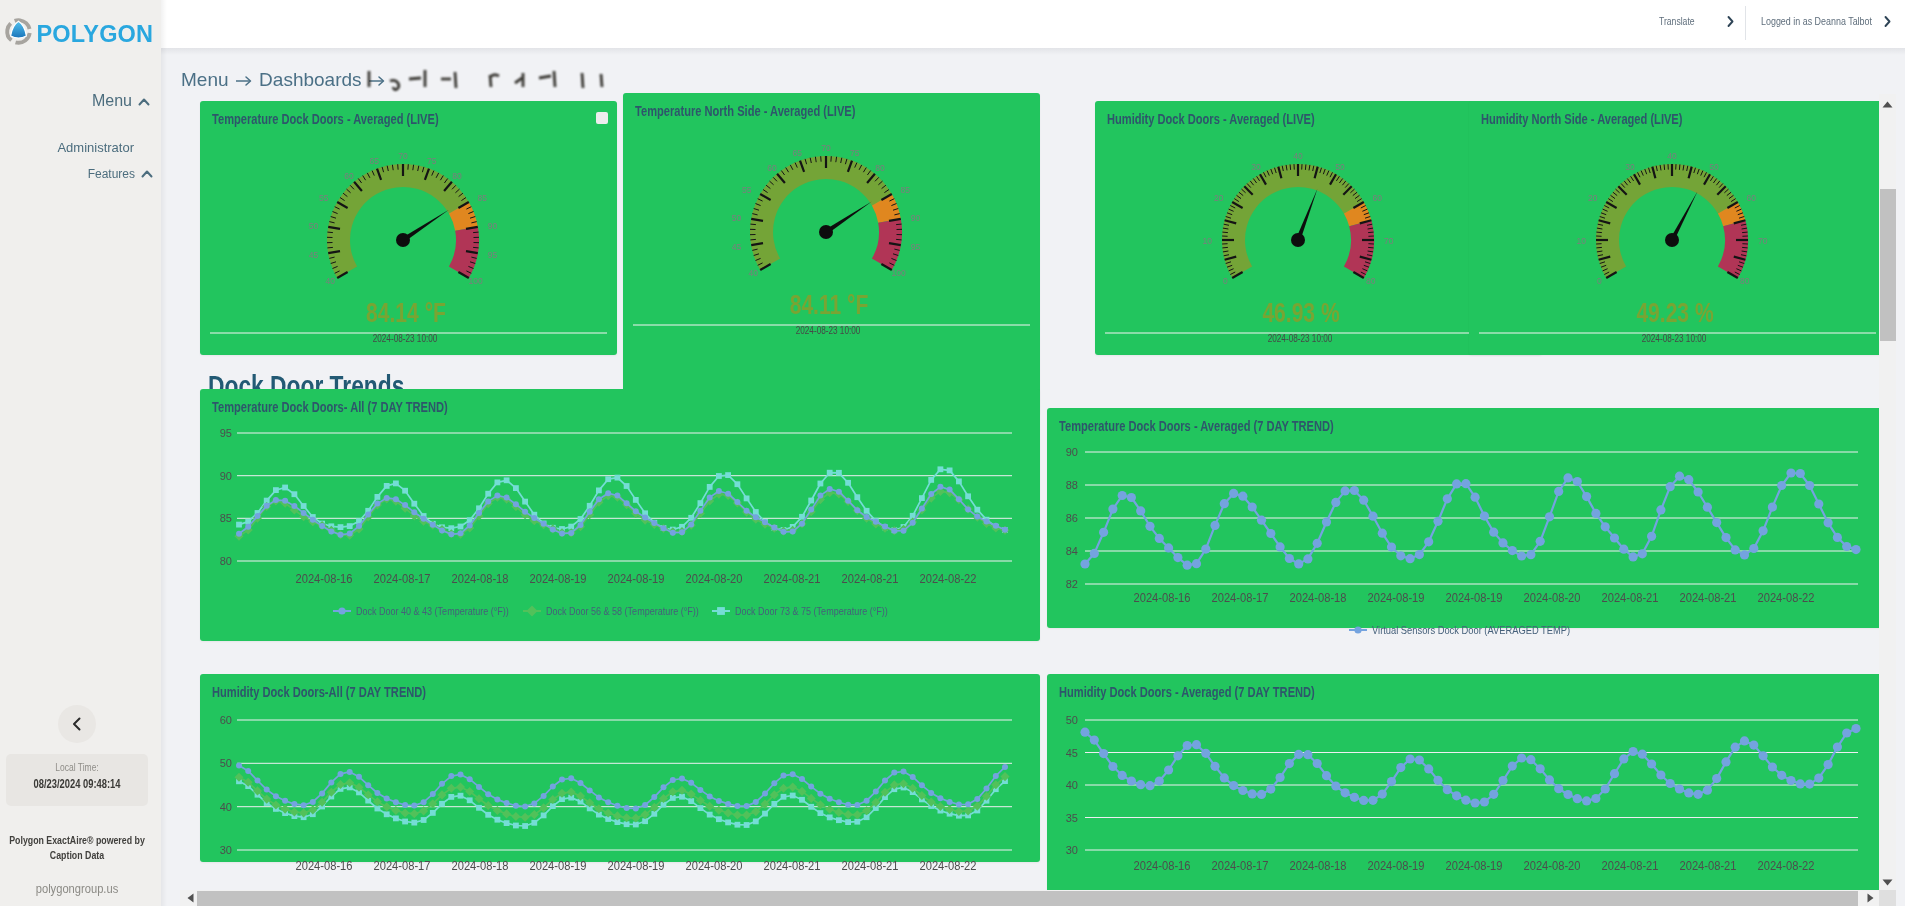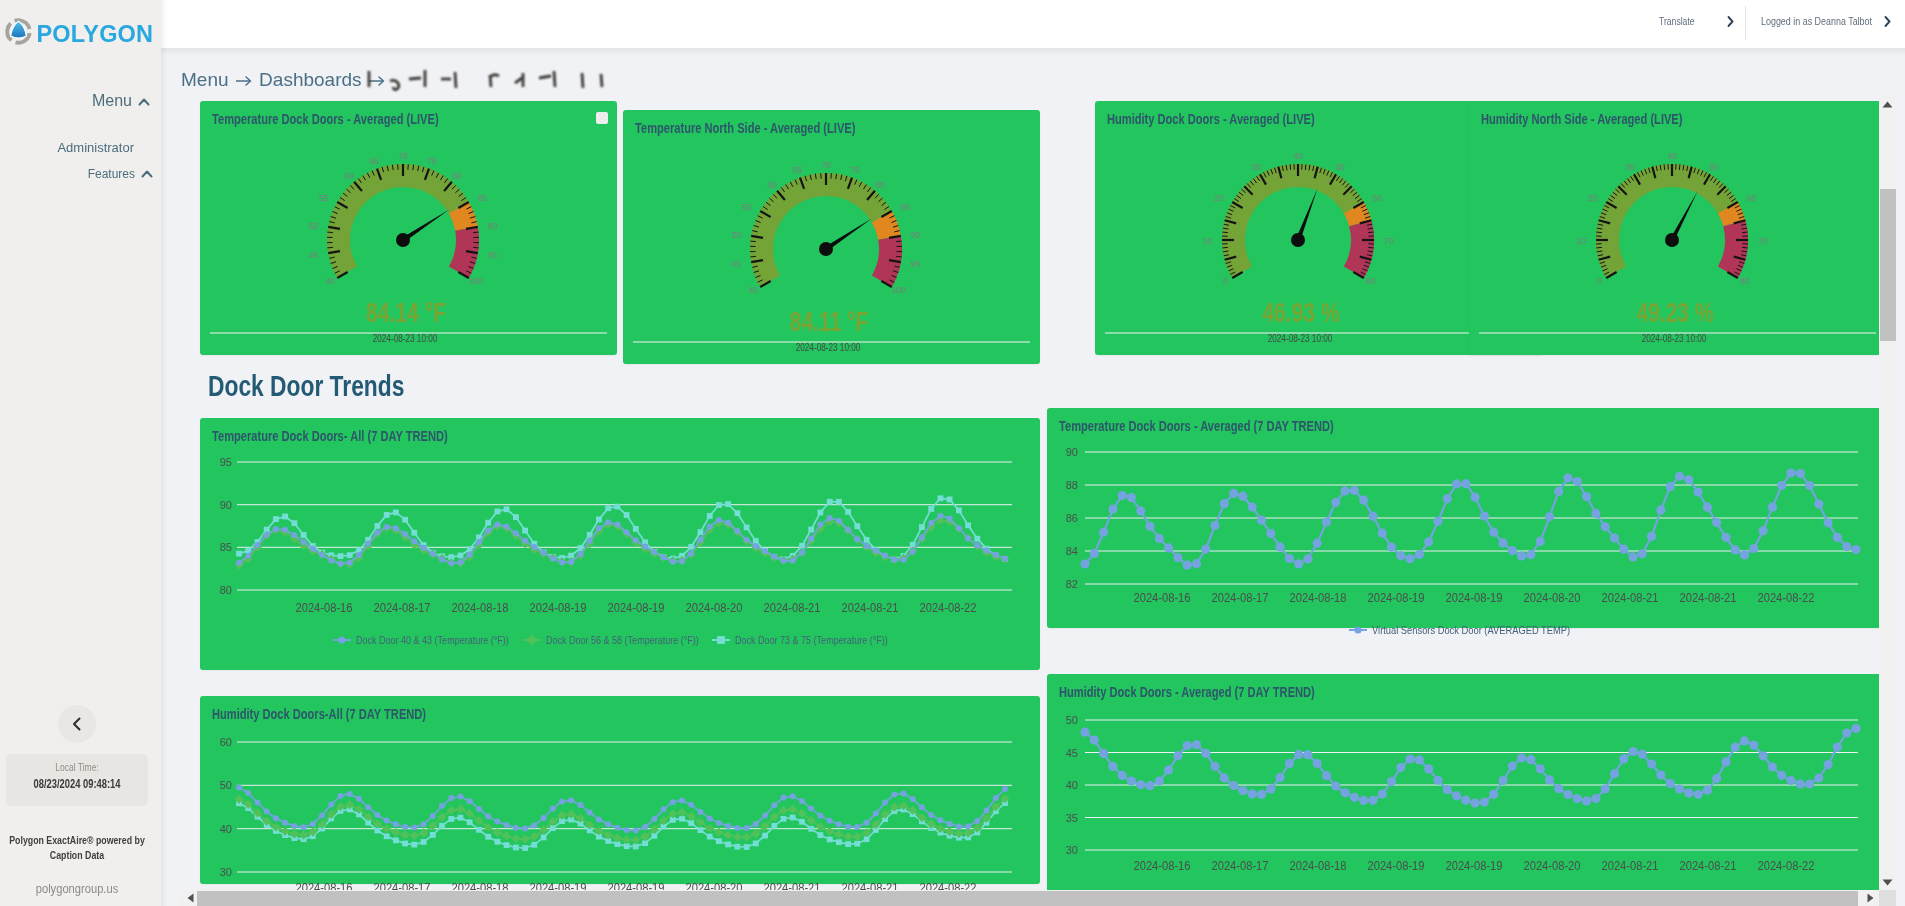--- a/index.html
+++ b/index.html
@@ -153,21 +153,21 @@
         <text x="287.7" y="127.6" font-size="8.5" fill="#7d7d7d" text-anchor="start">90</text>
         <text x="287.7" y="157.4" font-size="8.5" fill="#7d7d7d" text-anchor="start">95</text>
         <text x="275.7" y="182.5" font-size="8.5" fill="#7d7d7d" text-anchor="middle">100</text>
         <polygon points="248.9,108.7 201.7,137.1 204.3,140.9" fill="#0d0d0d"></polygon>
         <circle cx="203.0" cy="139.0" r="7" fill="#0d0d0d"></circle>
         <line x1="10" y1="232" x2="407" y2="232" stroke="#f3f3f3" stroke-width="1"></line>
         <text transform="translate(206.0,221) scale(0.78,1)" text-anchor="middle" font-size="27" font-weight="bold" fill="#79a433">84.14 °F</text>
         <text transform="translate(205.0,241) scale(0.82,1)" text-anchor="middle" font-size="10" fill="#474747">2024-08-23 10:00</text>
       </svg>
     </div>
-<div class="card" style="left:623px;top:110px;width:417px;height:254px">
+<div class="card" style="left:623px;top:93px;width:417px;height:322px">
       <div class="ctitle">Temperature North Side - Averaged (LIVE)</div>
       <svg width="417" height="254" style="position:absolute;left:0;top:0">
         <path d="M137.18 177.00 A76.0 76.0 0 0 1 268.82 101.00 L248.90 112.50 A53.0 53.0 0 0 0 157.10 165.50 Z" fill="#74a437"></path>
         <path d="M268.82 101.00 A76.0 76.0 0 0 1 277.85 125.80 L255.19 129.80 A53.0 53.0 0 0 0 248.90 112.50 Z" fill="#e0871f"></path>
         <path d="M277.85 125.80 A76.0 76.0 0 0 1 268.82 177.00 L248.90 165.50 A53.0 53.0 0 0 0 255.19 129.80 Z" fill="#b13556"></path>
         <line x1="137.2" y1="177.0" x2="147.6" y2="171.0" stroke="#141414" stroke-width="2.2"></line>
         <line x1="134.7" y1="172.3" x2="139.6" y2="169.9" stroke="#141414" stroke-width="1.0"></line>
         <line x1="132.5" y1="167.5" x2="137.6" y2="165.4" stroke="#141414" stroke-width="1.0"></line>
         <line x1="130.7" y1="162.5" x2="136.0" y2="160.8" stroke="#141414" stroke-width="1.0"></line>
         <line x1="129.3" y1="157.4" x2="134.6" y2="156.1" stroke="#141414" stroke-width="1.0"></line>
@@ -448,21 +448,21 @@
         <text x="275.7" y="182.5" font-size="8.5" fill="#7d7d7d" text-anchor="middle">80</text>
         <polygon points="228.6,90.3 201.0,137.9 205.0,140.1" fill="#0d0d0d"></polygon>
         <circle cx="203.0" cy="139.0" r="7" fill="#0d0d0d"></circle>
         <line x1="10" y1="232" x2="407" y2="232" stroke="#f3f3f3" stroke-width="1"></line>
         <text transform="translate(206.0,221) scale(0.78,1)" text-anchor="middle" font-size="27" font-weight="bold" fill="#79a433">49.23 %</text>
         <text transform="translate(205.0,241) scale(0.82,1)" text-anchor="middle" font-size="10" fill="#474747">2024-08-23 10:00</text>
       </svg>
     </div>
 <div class="abs" style="left:596px;top:112px;width:12px;height:12px;border-radius:2px;background:#ededed"></div>
 <div class="abs nw" style="left:208px;top:369px;font-size:30px;font-weight:bold;color:#235a74;transform:scaleX(0.76);transform-origin:left top">Dock Door Trends</div>
-<div class="card" style="left:200px;top:418px;width:840px;height:252px">
+<div class="card" style="left:200px;top:389px;width:840px;height:252px">
       <div class="ctitle">Temperature Dock Doors- All (7 DAY TREND)</div>
       <svg width="840" height="253" style="position:absolute;left:0;top:0">
         <line x1="37" y1="44" x2="812" y2="44" stroke="#edeff2" stroke-width="1"></line>
         <text x="32" y="48" font-size="11" fill="#4d4d4d" text-anchor="end">95</text>
         <line x1="37" y1="86.7" x2="812" y2="86.7" stroke="#edeff2" stroke-width="1"></line>
         <text x="32" y="90.7" font-size="11" fill="#4d4d4d" text-anchor="end">90</text>
         <line x1="37" y1="129.3" x2="812" y2="129.3" stroke="#edeff2" stroke-width="1"></line>
         <text x="32" y="133.3" font-size="11" fill="#4d4d4d" text-anchor="end">85</text>
         <line x1="37" y1="172" x2="812" y2="172" stroke="#edeff2" stroke-width="1"></line>
         <text x="32" y="176" font-size="11" fill="#4d4d4d" text-anchor="end">80</text>
@@ -854,21 +854,21 @@
           <circle cx="781.1" cy="114.8" r="4.6"></circle>
           <circle cx="790.4" cy="129.4" r="4.6"></circle>
           <circle cx="799.7" cy="138.5" r="4.6"></circle>
           <circle cx="809.0" cy="141.6" r="4.6"></circle>
         </g>
         <line x1="302" y1="222" x2="320" y2="222" stroke="#74a3df" stroke-width="2"></line>
         <circle cx="311" cy="222" r="3.6" fill="#74a3df"></circle>
         <text transform="translate(325,226) scale(0.85,1)" font-size="11" fill="#45607a">Virtual Sensors Dock Door (AVERAGED TEMP)</text>
       </svg>
     </div>
-<div class="card" style="left:200px;top:696px;width:840px;height:188px">
+<div class="card" style="left:200px;top:674px;width:840px;height:188px">
       <div class="ctitle">Humidity Dock Doors-All (7 DAY TREND)</div>
       <svg width="840" height="232" style="position:absolute;left:0;top:0">
         <line x1="37" y1="46" x2="812" y2="46" stroke="#edeff2" stroke-width="1"></line>
         <text x="32" y="50" font-size="11" fill="#4d4d4d" text-anchor="end">60</text>
         <line x1="37" y1="89.3" x2="812" y2="89.3" stroke="#edeff2" stroke-width="1"></line>
         <text x="32" y="93.3" font-size="11" fill="#4d4d4d" text-anchor="end">50</text>
         <line x1="37" y1="132.7" x2="812" y2="132.7" stroke="#edeff2" stroke-width="1"></line>
         <text x="32" y="136.7" font-size="11" fill="#4d4d4d" text-anchor="end">40</text>
         <line x1="37" y1="176" x2="812" y2="176" stroke="#edeff2" stroke-width="1"></line>
         <text x="32" y="180" font-size="11" fill="#4d4d4d" text-anchor="end">30</text>

